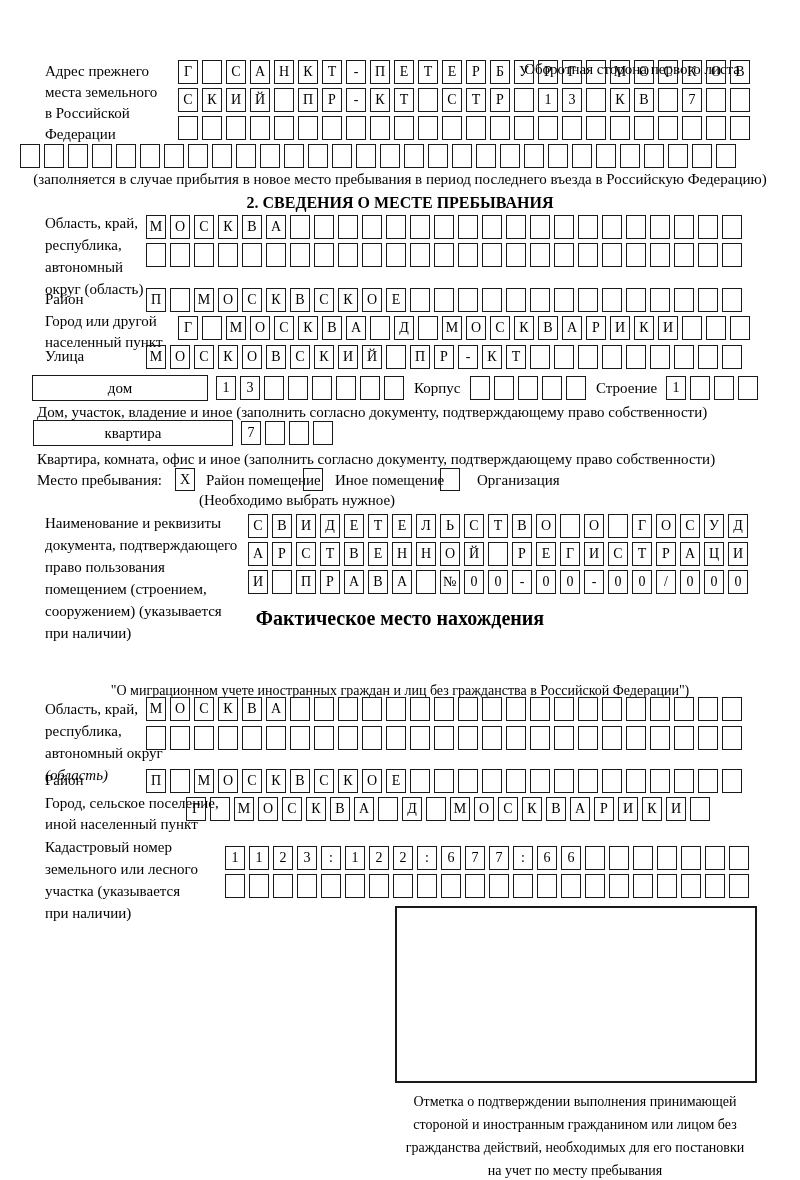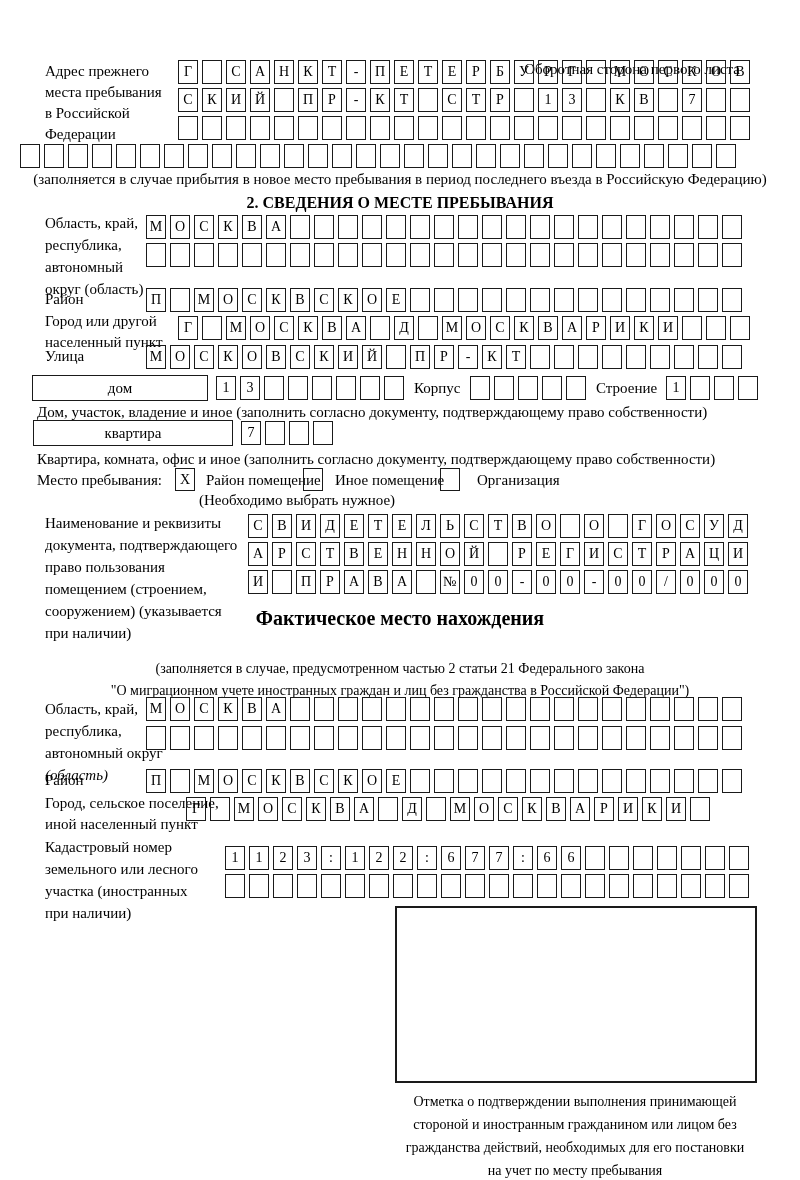--- a/index.html
+++ b/index.html
@@ -21,21 +21,21 @@
   .confnote{position:absolute;font-size:14px;line-height:23px;text-align:center;}
 </style>
 </head>
 <body>
 
 <div class="page">
 
   <div class="lbl" style="left:440px;top:16px;width:300px;text-align:right;margin-top:44px;">Оборотная сторона первого листа</div>
 
   <div class="lbl" style="left:45px;top:62px;">Адрес прежнего</div>
-  <div class="lbl" style="left:45px;top:83px;">места пребывания</div>
+  <div class="lbl" style="left:45px;top:83px;">места земельного</div>
   <div class="lbl" style="left:45px;top:104px;">в Российской</div>
   <div class="lbl" style="left:45px;top:125px;">Федерации</div>
 
   <div class="cellrow" style="left:178px;top:60px;">
       <span class="cell">Г</span>
       <span class="cell"></span>
       <span class="cell">С</span>
       <span class="cell">А</span>
       <span class="cell">Н</span>
       <span class="cell">К</span>
@@ -409,21 +409,20 @@
       <span class="cell">-</span>
       <span class="cell">0</span>
       <span class="cell">0</span>
       <span class="cell">/</span>
       <span class="cell">0</span>
       <span class="cell">0</span>
       <span class="cell">0</span>
     </div>
 
   <div class="lbl bold center" style="top:609px;font-size:20px;">Фактическое место нахождения</div>
-  <div class="note center" style="top:661px;font-size:14px;">(заполняется в случае, предусмотренном частью 2 статьи 21 Федерального закона</div>
   <div class="note center" style="top:683px;font-size:14px;">"О миграционном учете иностранных граждан и лиц без гражданства в Российской Федерации")</div>
 
   <div class="lbl" style="left:45px;top:700px;">Область, край,</div>
   <div class="lbl" style="left:45px;top:722px;">республика,</div>
   <div class="lbl" style="left:45px;top:744px;">автономный округ</div>
   <div class="lbl" style="left:45px;top:766px;font-style:italic;">(область)</div>
   <div class="cellrow" style="left:146px;top:697px;">
       <span class="cell">М</span>
       <span class="cell">О</span>
       <span class="cell">С</span>
@@ -529,21 +528,21 @@
       <span class="cell">А</span>
       <span class="cell">Р</span>
       <span class="cell">И</span>
       <span class="cell">К</span>
       <span class="cell">И</span>
       <span class="cell"></span>
     </div>
 
   <div class="lbl" style="left:45px;top:838px;">Кадастровый номер</div>
   <div class="lbl" style="left:45px;top:860px;">земельного или лесного</div>
-  <div class="lbl" style="left:45px;top:882px;">участка (иностранных</div>
+  <div class="lbl" style="left:45px;top:882px;">участка (указывается</div>
   <div class="lbl" style="left:45px;top:904px;">при наличии)</div>
   <div class="cellrow" style="left:225px;top:846px;">
       <span class="cell">1</span>
       <span class="cell">1</span>
       <span class="cell">2</span>
       <span class="cell">3</span>
       <span class="cell">:</span>
       <span class="cell">1</span>
       <span class="cell">2</span>
       <span class="cell">2</span>

